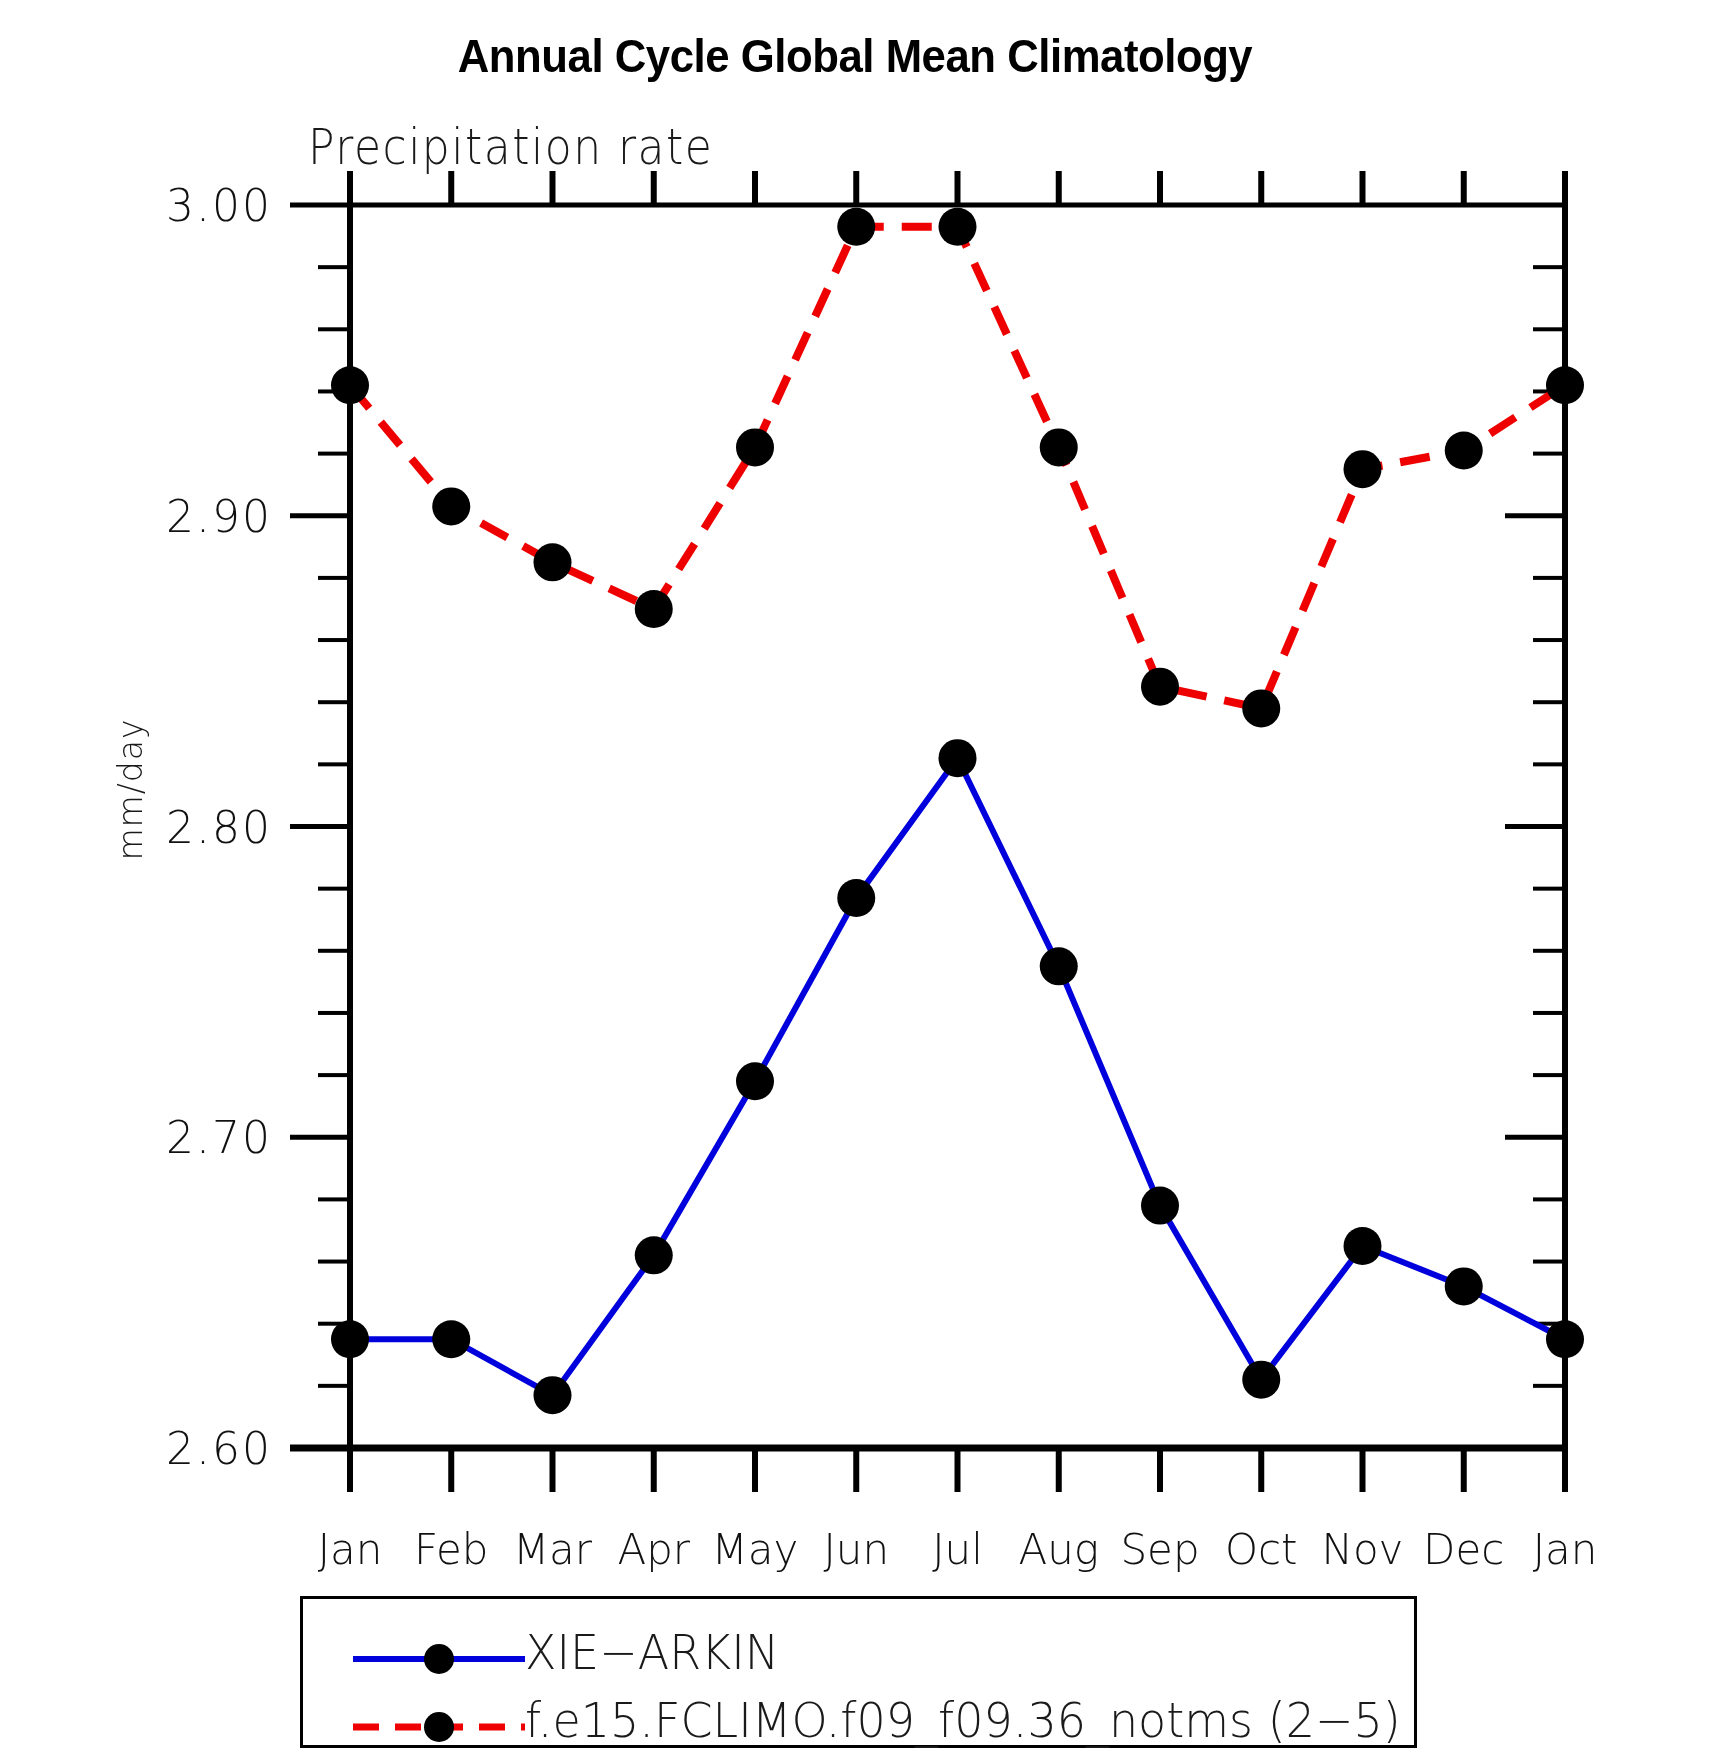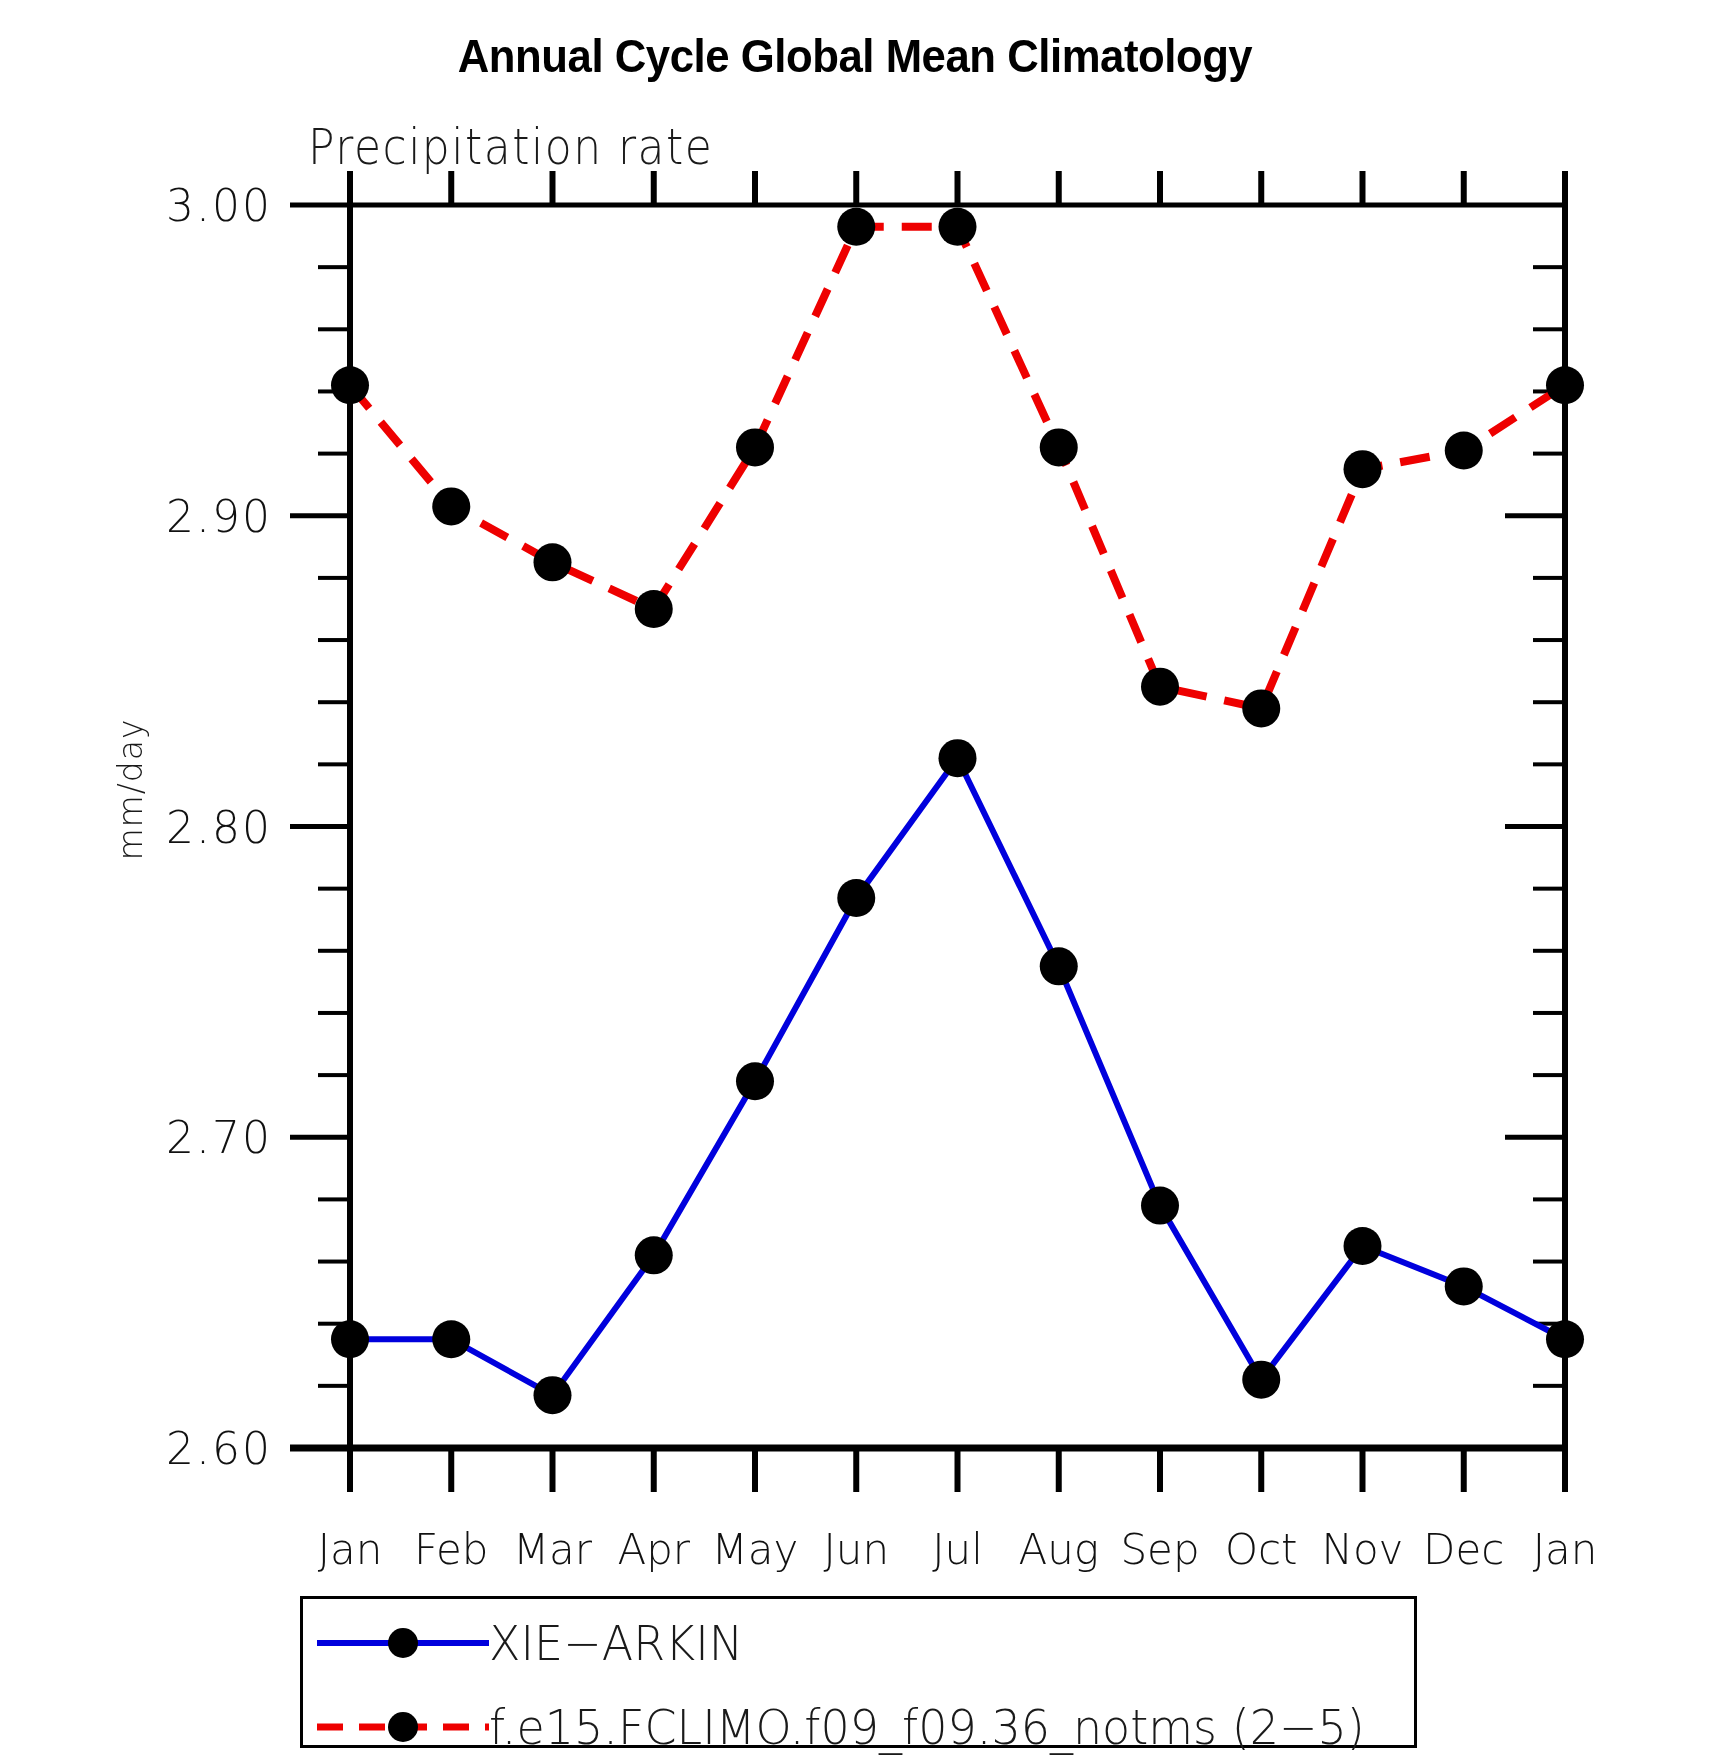--- a/index.html
+++ b/index.html
@@ -87,24 +87,25 @@
     border: 3px solid #000000;
     background: #ffffff;
     box-sizing: border-box;
   }
   .legend-row {
     position: absolute;
     left: 0;
     width: 100%;
     height: 72px;
     display: flex;
-    align-items: center;
+    align-items: flex-end;
+    padding-left: 36px;
   }
   .legend-row.r0 { top: 8px; }
-  .legend-row.r1 { top: 76px; margin-top: 16px; }
+  .legend-row.r1 { top: 76px; }
   .legend-sample {
     position: relative;
     width: 172px;
     height: 40px;
     margin-left: 14px;
     flex: 0 0 172px;
   }
   .legend-label {
     font-family: "DejaVu Sans", sans-serif;
     font-size: 46px;

